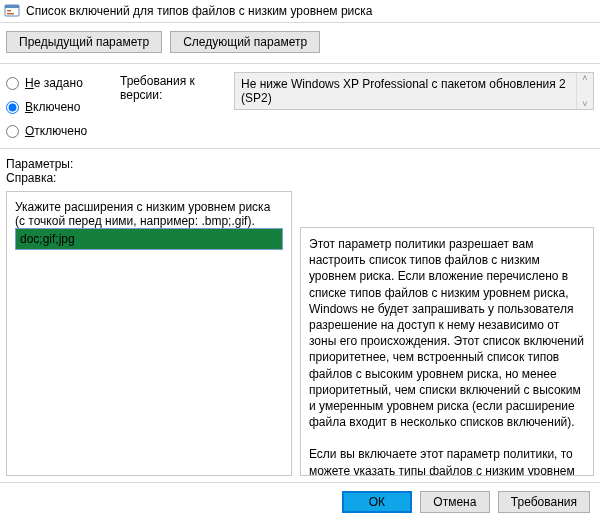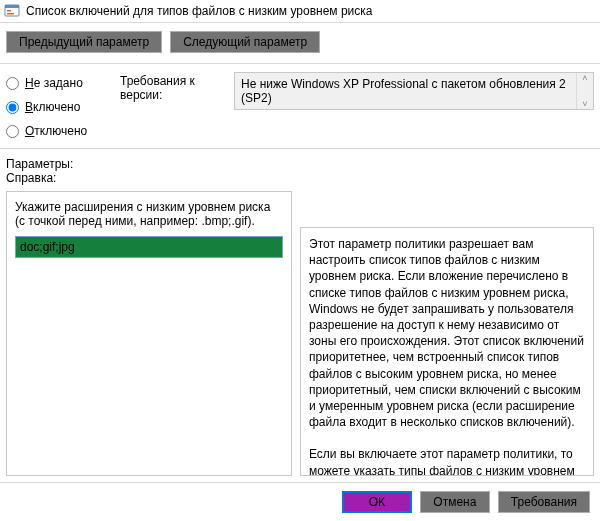--- a/index.html
+++ b/index.html
@@ -39,31 +39,31 @@
     color: #000;
   }
   
   .nav-row {
     padding: 8px 6px 10px 6px;
     display: flex;
     gap: 8px;
     border-bottom: 1px solid #d9d9d9;
   }
   .btn {
-    background: #737373;
+    background: #e5e5e5;
     border: 1px solid #adadad;
     padding: 3px 12px;
     font: inherit;
     cursor: pointer;
     min-width: 70px;
     text-align: center;
   }
   .btn.primary {
     border: 2px solid #0078d7;
-    background: #a21caf;
+    background: #0ea5e9;
     padding: 2px 20px;
   }
   
   .top-pane {
     display: flex;
     padding: 8px 6px 10px 6px;
     border-bottom: 1px solid #d9d9d9;
     gap: 4px;
   }
   .state-col {
@@ -156,21 +156,20 @@
     border: 1px solid #c8c8c8;
     box-sizing: border-box;
     padding: 8px;
     background: #fff;
     overflow: hidden;
   }
   .params-pane {
     width: 286px;
     display: flex;
     flex-direction: column;
-    gap: 8px;
   }
   .help-pane {
     flex: 1;
     overflow-y: auto;
     line-height: 1.35;
     white-space: pre-wrap;
     margin-top: 36px;
   }
   .ext-input {
     width: 100%;

